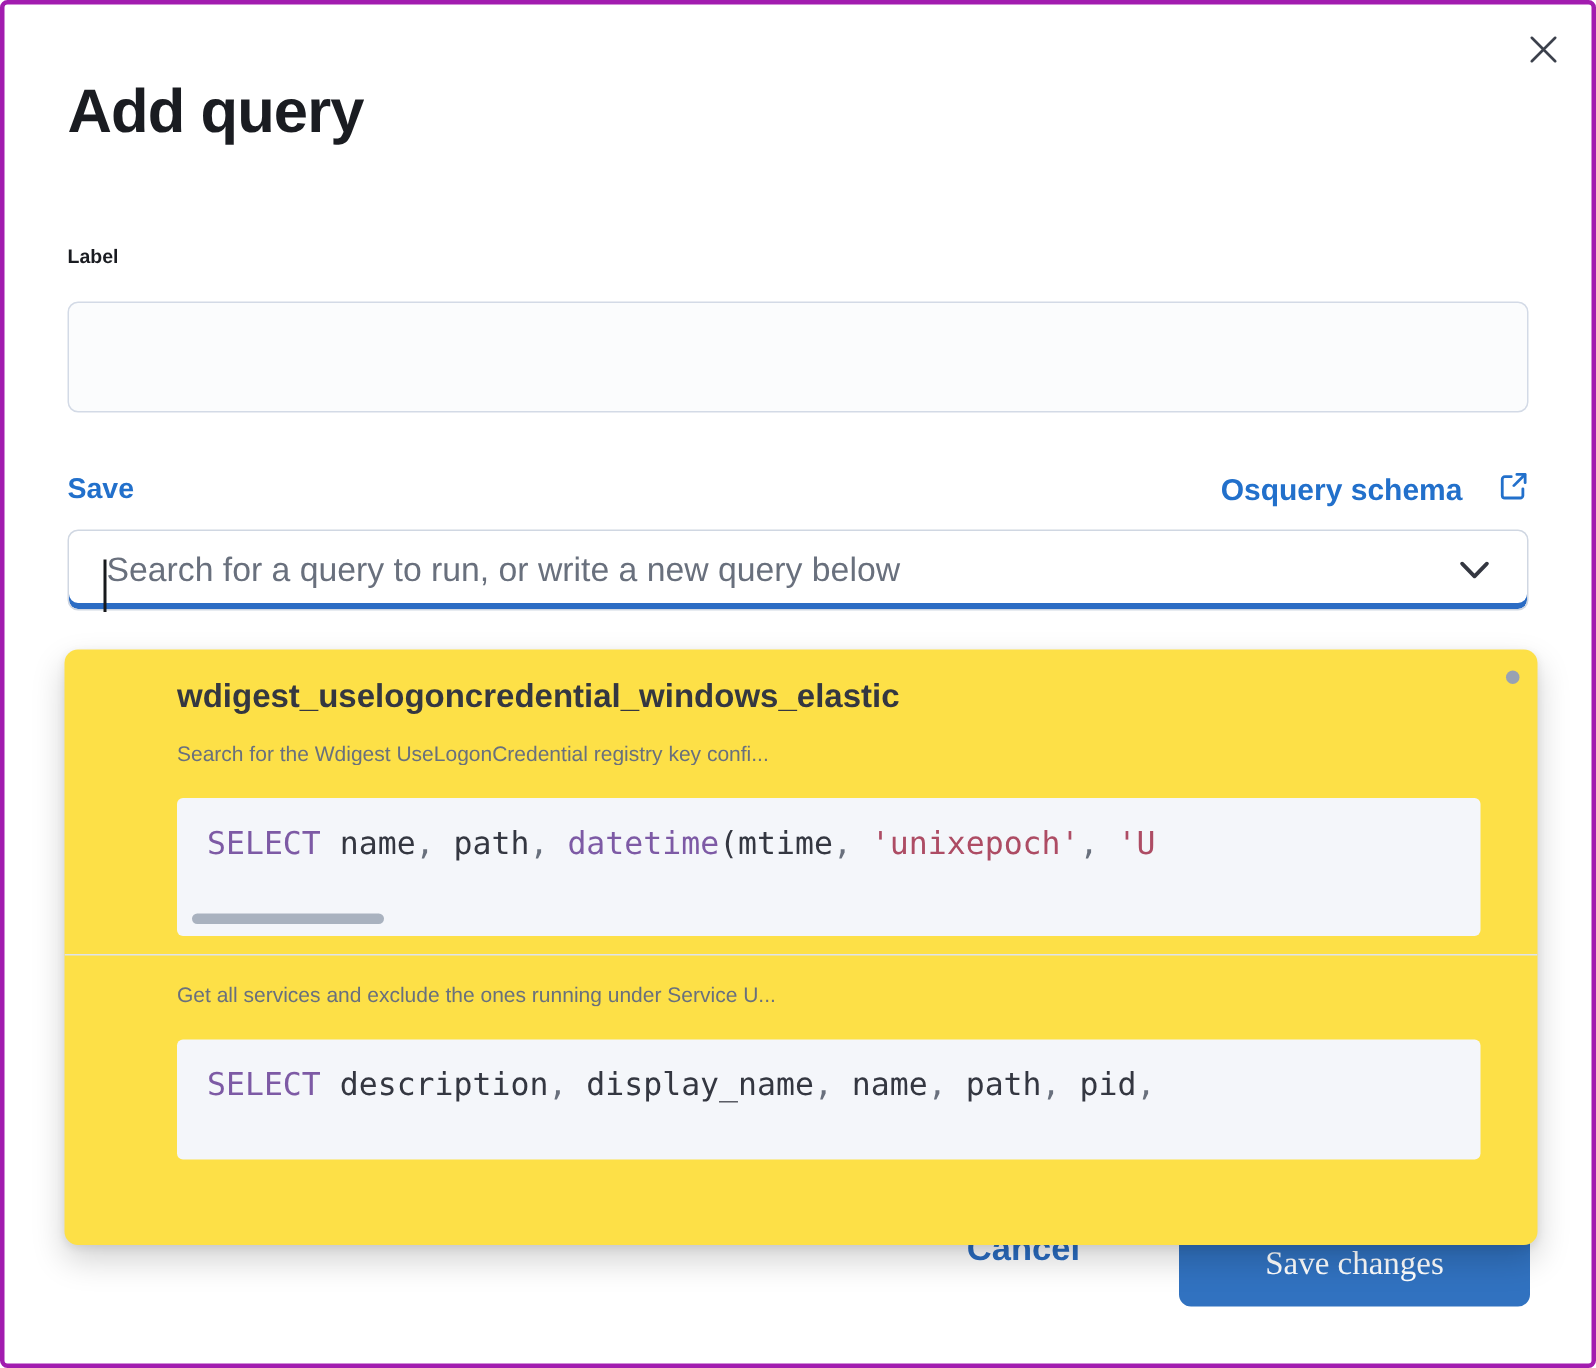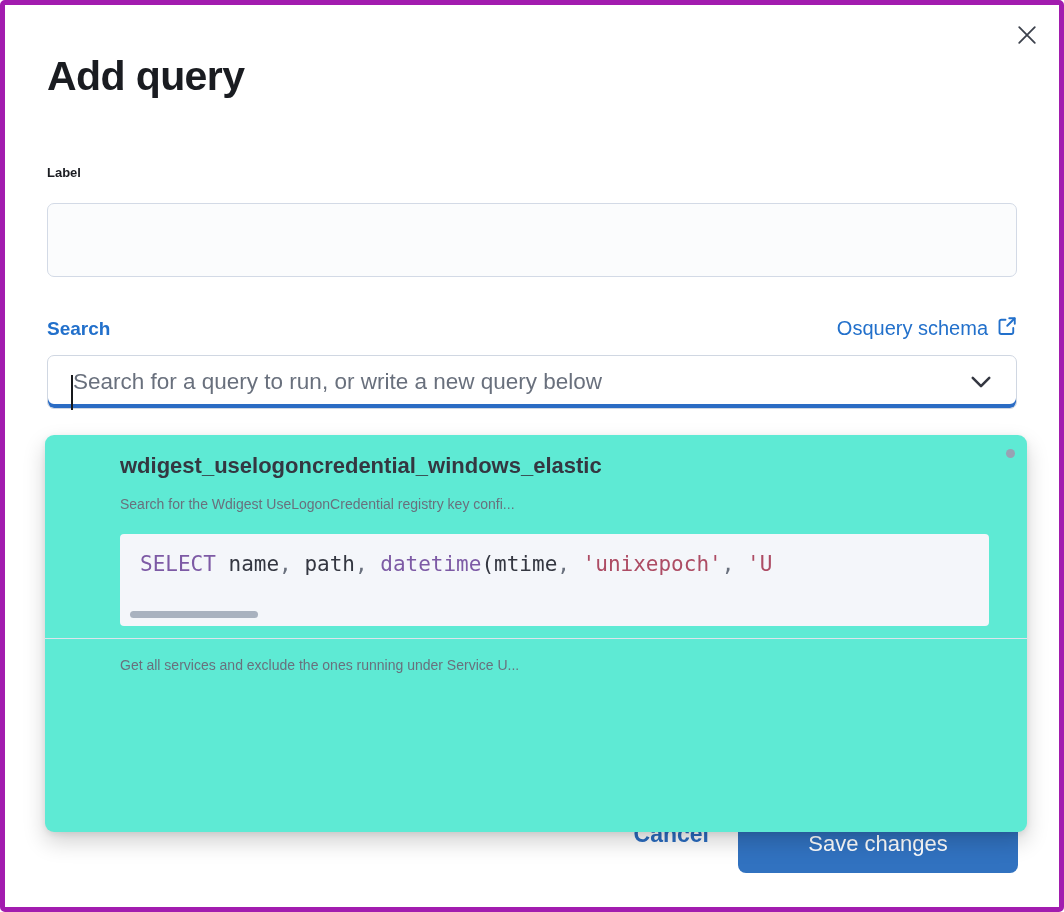--- a/index.html
+++ b/index.html
@@ -6,21 +6,21 @@
   html, body { background: #ffffff; }
   body {
     font-family: "Liberation Sans", "DejaVu Sans", sans-serif;
     color: #1a1c21;
     width: 1064px; height: 912px;
     position: relative;
     overflow: hidden;
   }
   .modal {
     position: absolute; inset: 0;
-    border: 5px solid #a21caf;
+    border: 3px solid #a21caf;
     border-radius: 5px;
     background: #fff;
     overflow: hidden;
   }
   
   .close-btn {
     position: absolute; top: 15px; right: 16px;
     width: 32px; height: 32px;
     background: none; border: none; cursor: pointer;
     display: flex; align-items: center; justify-content: center;
@@ -47,22 +47,22 @@
     padding: 0 24px;
     outline: none;
   }
   
   .query-row {
     position: absolute; top: 311px; left: 42px; right: 42px;
     display: flex; justify-content: space-between; align-items: center;
   }
   .query-label { font-size: 19px; font-weight: 700; color: #2270cb; }
   .schema-link {
-    display: flex; align-items: center; gap: 9px;
-    font-size: 20px; font-weight: 400; color: #2270cb;
+    display: flex; align-items: center; gap: 24px;
+    font-size: 20px; font-weight: 700; color: #2270cb;
     text-decoration: none; cursor: pointer; margin-left: 40px;
   }
   .schema-link svg { width: 20px; height: 20px; }
   
   .combobox {
     position: absolute; top: 350px; left: 42px; right: 42px;
     height: 54px;
     background: #fff;
     border: 1px solid #d0d7e2;
     border-radius: 7px;
@@ -82,21 +82,21 @@
     width: 2px; height: 35px; background: #17191c;
   }
   .combo-chevron {
     width: 24px; height: 24px; margin-right: 23px; flex: 0 0 auto;
     cursor: pointer;
   }
   
   .dropdown {
     position: absolute; top: 430px; left: 40px;
     width: 982px; height: 397px;
-    background: #5eead4;
+    background: #fde047;
     border-radius: 9px;
     box-shadow: 0 10px 22px rgba(0,0,0,0.18), 0 2px 6px rgba(0,0,0,0.08);
     overflow: hidden;
     z-index: 5;
   }
   .v-scroll-dot {
     position: absolute; top: 14px; right: 12px;
     width: 9px; height: 9px; border-radius: 50%;
     background: #98a2b3;
   }
@@ -131,34 +131,34 @@
     width: 128px; height: 7px; border-radius: 4px;
     background: #a9b2bf;
   }
   .option-divider {
     height: 1px; background: #dde3ec;
     margin-top: 12px;
   }
   
   .footer {
     position: absolute; top: 810px; right: 41px;
-    display: flex; align-items: flex-start; gap: 29px;
+    display: flex; align-items: flex-start; gap: 66px;
     z-index: 1;
   }
   .cancel-btn {
     background: none; border: none; cursor: pointer;
     font-family: inherit;
     font-size: 23px; font-weight: 600; color: #2a6cc0;
     padding-top: 6px;
   }
   .save-btn {
-    width: 280px; height: 58px;
+    width: 234px; height: 58px;
     background: #3172c0;
     border: none; border-radius: 8px; cursor: pointer;
-    font-family: Liberation Sans, sans-serif;
+    font-family: Liberation Serif, serif;
     font-size: 22px; font-weight: 500; color: #ffffff;
   }
 </style>
 </head>
 <body>
 
 <div class="modal">
 
   <button class="close-btn">
     <span>
@@ -167,21 +167,21 @@
       </svg>
     </span>
   </button>
 
   <h1 class="modal-title">Add query</h1>
 
   <label class="field-label">Label</label>
   <input class="label-input" type="text" value="" style="">
 
   <div class="query-row">
-    <label class="query-label">Search</label>
+    <label class="query-label">Save</label>
     <a class="schema-link">
       <span>Osquery schema</span>
       <span>
         <svg viewBox="0 0 16 16" width="20" height="20" fill="none" stroke="#2270cb" stroke-width="1.5" stroke-linecap="round" stroke-linejoin="round">
           <path d="M13 9.5 V13 a1.4 1.4 0 0 1 -1.4 1.4 H3.4 A1.4 1.4 0 0 1 2 13 V4.4 A1.4 1.4 0 0 1 3.4 3 H6.8"></path>
           <path d="M9.8 1.8 H14.2 V6.2"></path>
           <path d="M14 2 L8.2 7.8"></path>
         </svg>
       </span>
     </a>
@@ -205,20 +205,21 @@
       <div class="option-desc">Search for the Wdigest UseLogonCredential registry key confi...</div>
       <div class="code-block first">
       <span class="tk-kw">SELECT</span><span class="tk-id"> name</span><span class="tk-pu">,</span><span class="tk-id"> path</span><span class="tk-pu">,</span><span class="tk-id"> </span><span class="tk-kw">datetime</span><span class="tk-id">(mtime</span><span class="tk-pu">,</span><span class="tk-id"> </span><span class="tk-st">'unixepoch'</span><span class="tk-pu">,</span><span class="tk-id"> </span><span class="tk-st">'U</span><div class="h-scroll-thumb"></div></div>
     </div>
     <div class="h-thumb-holder"></div>
 
     <div class="option-divider"></div>
 
     <div class="option">
       <div class="option-desc">Get all services and exclude the ones running under Service U...</div>
+      <div class="code-block second"><span class="tk-kw">SELECT</span><span class="tk-id"> description</span><span class="tk-pu">,</span><span class="tk-id"> display_name</span><span class="tk-pu">,</span><span class="tk-id"> name</span><span class="tk-pu">,</span><span class="tk-id"> path</span><span class="tk-pu">,</span><span class="tk-id"> pid</span><span class="tk-pu">,</span></div>
     </div>
   </div>
 
   <div class="footer">
     <button class="cancel-btn">Cancel</button>
     <button class="save-btn">Save changes</button>
   </div>
 
 </div>
 

